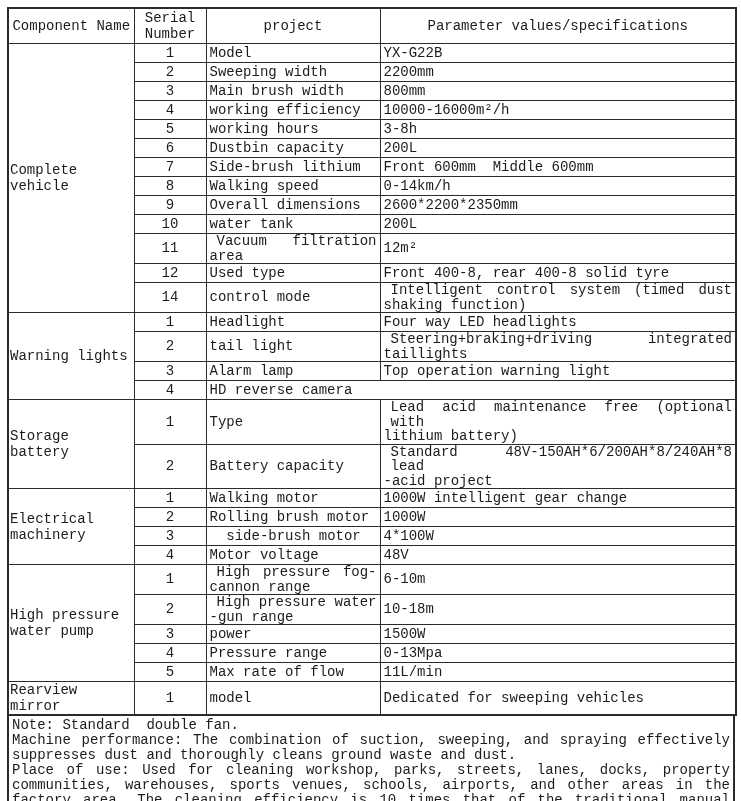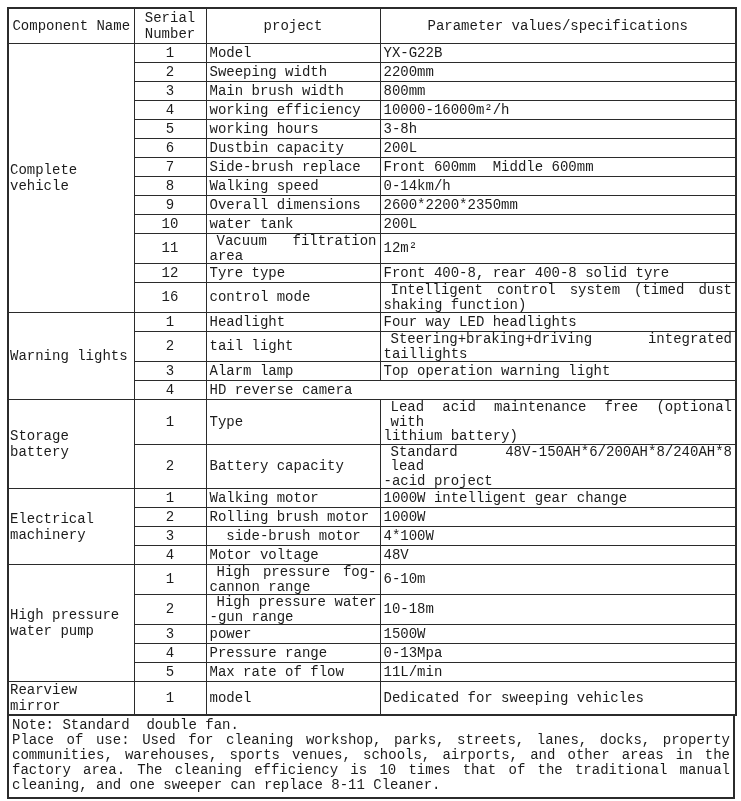--- a/index.html
+++ b/index.html
@@ -122,21 +122,21 @@
         <td class="prj">working hours</td>
         <td class="val">3-8h</td>
       </tr>
       <tr class="s">
         <td class="sn">6</td>
         <td class="prj">Dustbin capacity</td>
         <td class="val">200L</td>
       </tr>
       <tr class="s">
         <td class="sn">7</td>
-        <td class="prj">Side-brush replace</td>
+        <td class="prj">Side-brush lithium</td>
         <td class="val">Front 600mm  Middle 600mm</td>
       </tr>
       <tr class="s">
         <td class="sn">8</td>
         <td class="prj">Walking speed</td>
         <td class="val">0-14km/h</td>
       </tr>
       <tr class="s">
         <td class="sn">9</td>
         <td class="prj">Overall dimensions</td>
@@ -147,25 +147,25 @@
         <td class="prj">water tank</td>
         <td class="val">200L</td>
       </tr>
       <tr class="d">
         <td class="sn">11</td>
         <td class="prj"><div class="jline">Vacuum filtration</div><div>area</div></td>
         <td class="val">12m²</td>
       </tr>
       <tr class="s">
         <td class="sn">12</td>
-        <td class="prj">Tyre type</td>
+        <td class="prj">Used type</td>
         <td class="val">Front 400-8, rear 400-8 solid tyre</td>
       </tr>
       <tr class="d">
-        <td class="sn">16</td>
+        <td class="sn">14</td>
         <td class="prj">control mode</td>
         <td class="val"><div class="jline">Intelligent control system (timed dust</div><div>shaking function)</div></td>
       </tr>
 
       <tr class="s">
         <td class="comp" rowspan="4">Warning lights</td>
         <td class="sn">1</td>
         <td class="prj">Headlight</td>
         <td class="val">Four way LED headlights</td>
       </tr>
@@ -249,15 +249,16 @@
         <td class="comp">Rearview mirror</td>
         <td class="sn">1</td>
         <td class="prj">model</td>
         <td class="val">Dedicated for sweeping vehicles</td>
       </tr>
     </tbody>
   </table>
 
   <div class="note-box">
     <p class="first">Note: Standard  double fan.</p>
+    <p>Machine performance: The combination of suction, sweeping, and spraying effectively suppresses dust and thoroughly cleans ground waste and dust.</p>
     <p>Place of use: Used for cleaning workshop, parks, streets, lanes, docks, property communities, warehouses, sports venues, schools, airports, and other areas in the factory area. The cleaning efficiency is 10 times that of the traditional manual cleaning, and one sweeper can replace 8-11 Cleaner.</p>
   </div>
 </div>
 
 </body></html>

